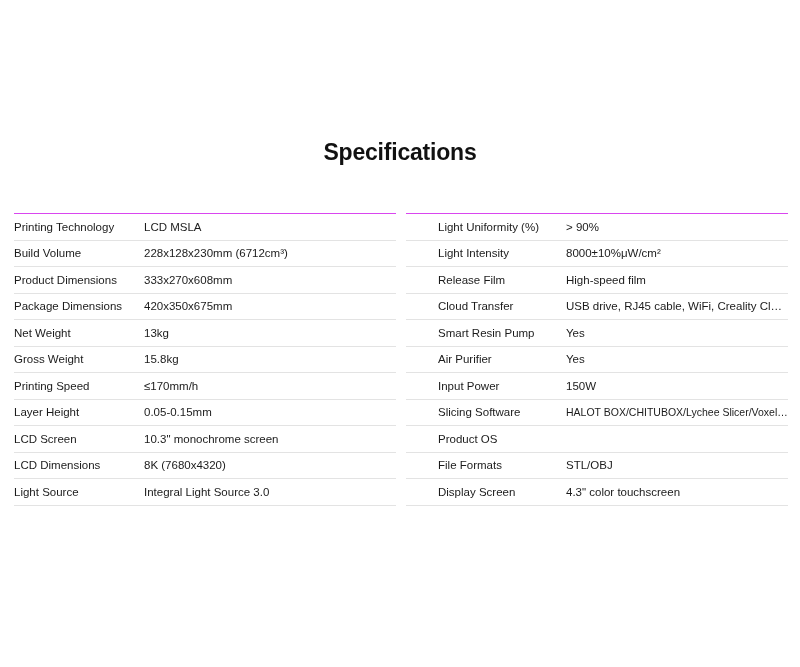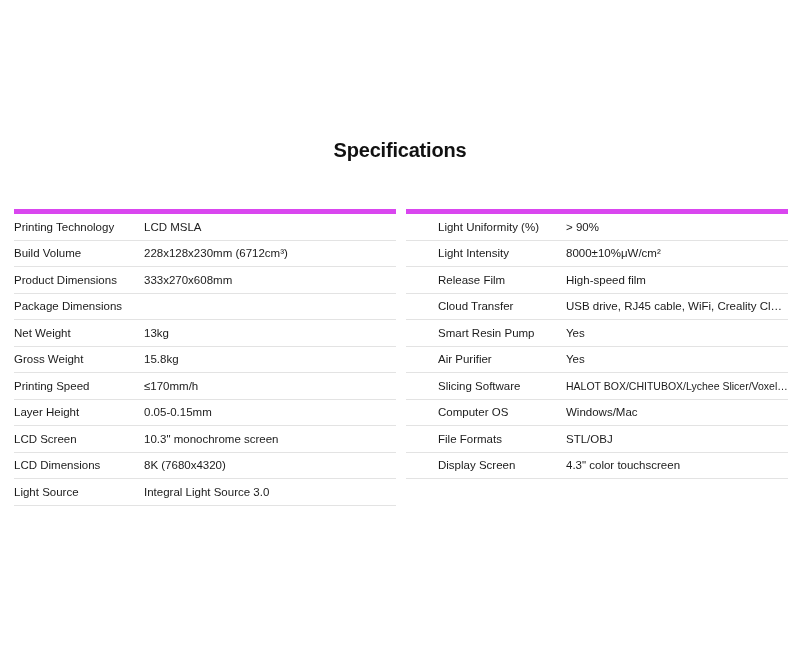--- a/index.html
+++ b/index.html
@@ -15,21 +15,21 @@
     overflow: hidden;
   }
   .page {
     position: relative;
     width: 800px;
     height: 667px;
     box-sizing: border-box;
   }
   .title {
     text-align: center;
-    font-size: 20px;
+    font-size: 23px;
     font-weight: bold;
     letter-spacing: -0.2px;
     color: #111111;
     margin: 0;
     padding-top: 139px;
   }
   .spec-wrap {
     margin-top: 47px;
     padding: 0 12px 0 12px;
     display: flex;
@@ -47,21 +47,21 @@
     padding-left: 2px;
   }
   .spec-row {
     display: flex;
     align-items: center;
     height: 25.5px;
     border-bottom: 1px solid #e3e3e3;
     font-size: 11.5px;
   }
   .spec-row:first-child {
-    border-top: 5px solid #d946ef;
+    border-top: 1px solid #d946ef;
   }
   .spec-label {
     width: 130px;
     flex: 0 0 130px;
     color: #1b1b1b;
     white-space: nowrap;
     overflow: hidden;
     text-overflow: ellipsis;
   }
   .spec-value {
@@ -92,20 +92,21 @@
       <div class="spec-row">
         <div class="spec-label">Build Volume</div>
         <div class="spec-value">228x128x230mm (6712cm³)</div>
       </div>
       <div class="spec-row">
         <div class="spec-label">Product Dimensions</div>
         <div class="spec-value">333x270x608mm</div>
       </div>
       <div class="spec-row">
         <div class="spec-label">Package Dimensions</div>
+        <div class="spec-value">420x350x675mm</div>
       </div>
       <div class="spec-row">
         <div class="spec-label">Net Weight</div>
         <div class="spec-value">13kg</div>
       </div>
       <div class="spec-row">
         <div class="spec-label">Gross Weight</div>
         <div class="spec-value">15.8kg</div>
       </div>
       <div class="spec-row">
@@ -149,26 +150,29 @@
       </div>
       <div class="spec-row">
         <div class="spec-label">Smart Resin Pump</div>
         <div class="spec-value">Yes</div>
       </div>
       <div class="spec-row">
         <div class="spec-label">Air Purifier</div>
         <div class="spec-value">Yes</div>
       </div>
       <div class="spec-row">
+        <div class="spec-label">Input Power</div>
+        <div class="spec-value">150W</div>
+      </div>
+      <div class="spec-row">
         <div class="spec-label">Slicing Software</div>
         <div class="spec-value" style="font-size:10.5px;">HALOT BOX/CHITUBOX/Lychee Slicer/Voxeldance Tango</div>
       </div>
       <div class="spec-row">
-        <div class="spec-label">Computer OS</div>
-        <div class="spec-value">Windows/Mac</div>
+        <div class="spec-label">Product OS</div>
       </div>
       <div class="spec-row">
         <div class="spec-label">File Formats</div>
         <div class="spec-value">STL/OBJ</div>
       </div>
       <div class="spec-row">
         <div class="spec-label">Display Screen</div>
         <div class="spec-value">4.3" color touchscreen</div>
       </div>
     </div>

